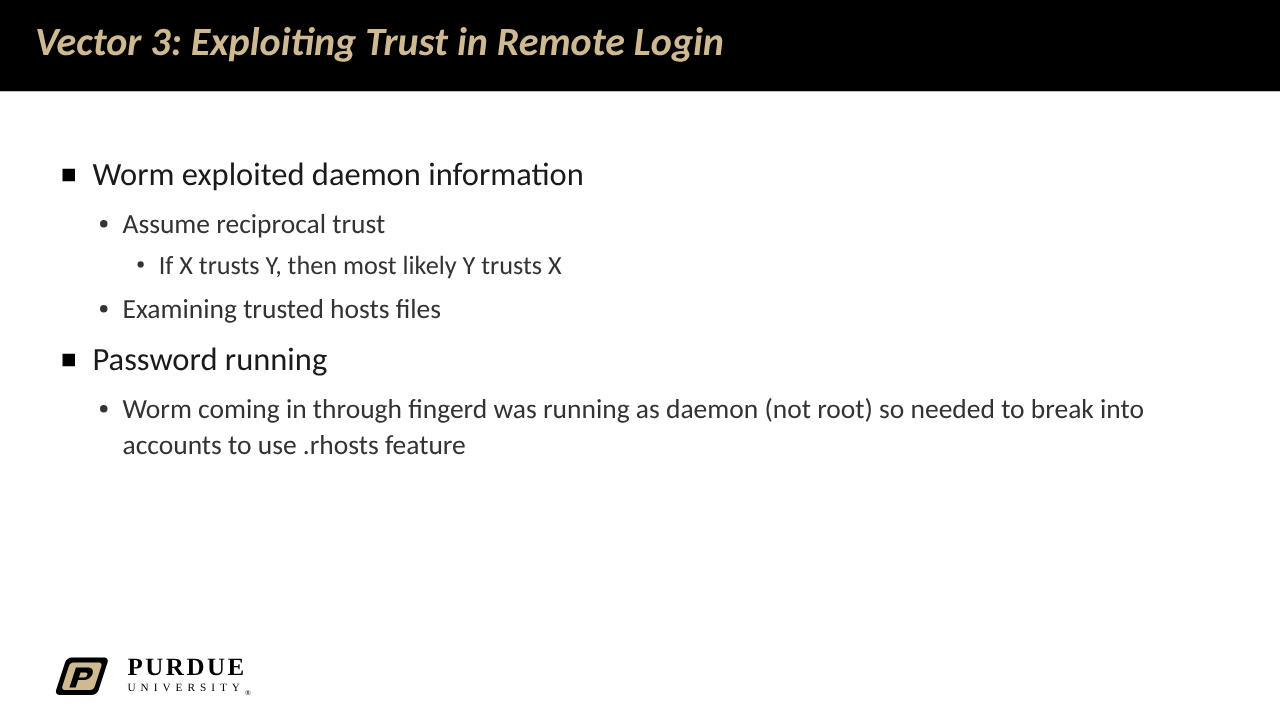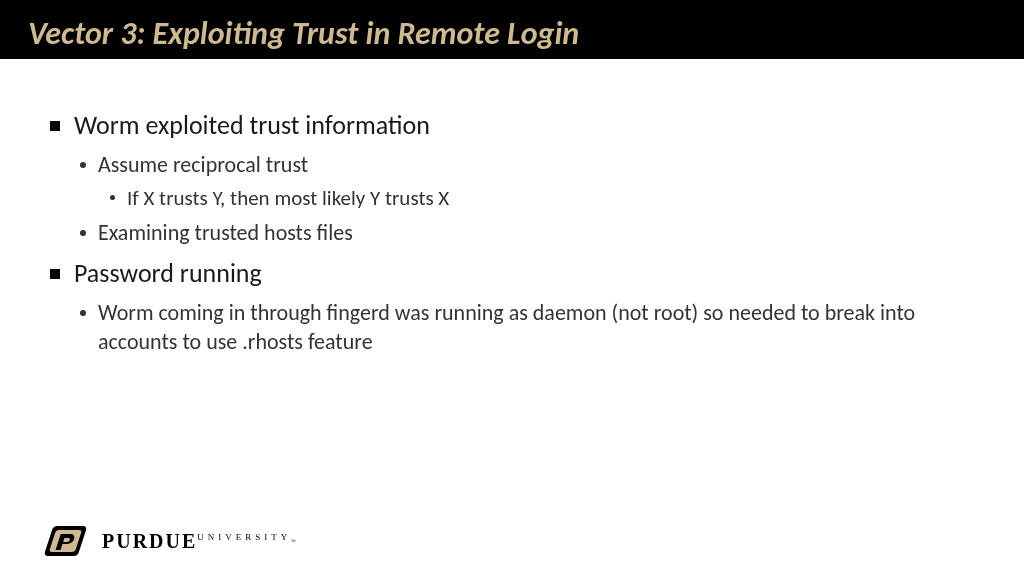--- a/index.html
+++ b/index.html
@@ -1,53 +1,53 @@
 <!DOCTYPE html>
 <html><head>
 <meta charset="utf-8">
 <style>
   * { margin: 0; padding: 0; box-sizing: border-box; }
   html, body { width: 1024px; height: 576px; font-family: Calibri, "Segoe UI", Arial, sans-serif; background: #fff; overflow: hidden; }
   .slide { width: 1024px; height: 576px; position: relative; display: flex; flex-direction: column; }
-  .title-bar { background: #000; color: #cfb991; font-style: italic; font-weight: 700; font-size: 32px; padding: 14px 28px 6px 28px; }
+  .title-bar { background: #000; color: #cfb991; font-style: italic; font-weight: 700; font-size: 32px; padding: 14px 28px 20px 28px; }
   .content { flex: 1; padding: 50px 50px 0 50px; color: #1a1a1a; }
   ul { list-style: none; }
   .lvl1 > li { margin-bottom: 10px; }
   .lvl1 > li > .row { display: flex; align-items: flex-start; font-size: 26px; }
   .lvl1 > li > .row .bullet { width: 10px; height: 10px; background: #000; margin-right: 14px; margin-top: 12px; flex-shrink: 0; }
   .lvl2 { margin-left: 30px; margin-top: 8px; }
   .lvl2 > li { margin-bottom: 6px; }
   .lvl2 > li > .row { display: flex; align-items: flex-start; font-size: 22px; color: #333; }
   .lvl2 > li > .row .dot { width: 6px; height: 6px; border-radius: 50%; background: #333; margin-right: 12px; margin-top: 11px; flex-shrink: 0; }
   .lvl3 { margin-left: 30px; margin-top: 6px; }
   .lvl3 > li > .row { display: flex; align-items: flex-start; font-size: 21px; color: #333; }
   .lvl3 > li > .row .dot { width: 5px; height: 5px; border-radius: 50%; background: #333; margin-right: 12px; margin-top: 10px; flex-shrink: 0; }
   .text { line-height: 1.3; }
   .logo { position: absolute; left: 42px; bottom: 18px; display: flex; align-items: center; gap: 10px; }
   .logo-mark { position: relative; width: 50px; height: 34px; }
   .logo-mark svg { width: 50px; height: 34px; }
-  .logo-text { display: flex; flex-direction: row; line-height: 1; color: #000; }
+  .logo-text { display: flex; flex-direction: column; line-height: 1; color: #000; }
   .logo-text .main { font-weight: 700; font-size: 20px; letter-spacing: 2px; font-family: Georgia, 'Times New Roman', serif; }
   .logo-text .sub { font-size: 9px; letter-spacing: 4px; margin-top: 2px; font-family: Georgia, 'Times New Roman', serif; }
 </style>
 </head>
 <body>
 
 <div class="slide">
 
   <div class="title-bar">
     <span>Vector 3: Exploiting Trust in Remote Login</span>
   </div>
 
   <div class="content">
     <ul class="lvl1">
       <li>
         <div class="row">
             <span class="bullet"></span>
-            <span class="text">Worm exploited trust information</span>
+            <span class="text">Worm exploited daemon information</span>
           </div>
         <ul class="lvl2">
           <li>
             <div class="row">
                 <span class="dot"></span>
                 <span class="text">Assume reciprocal trust</span>
               </div>
             <ul class="lvl3">
               <li>
                 <div class="row">

